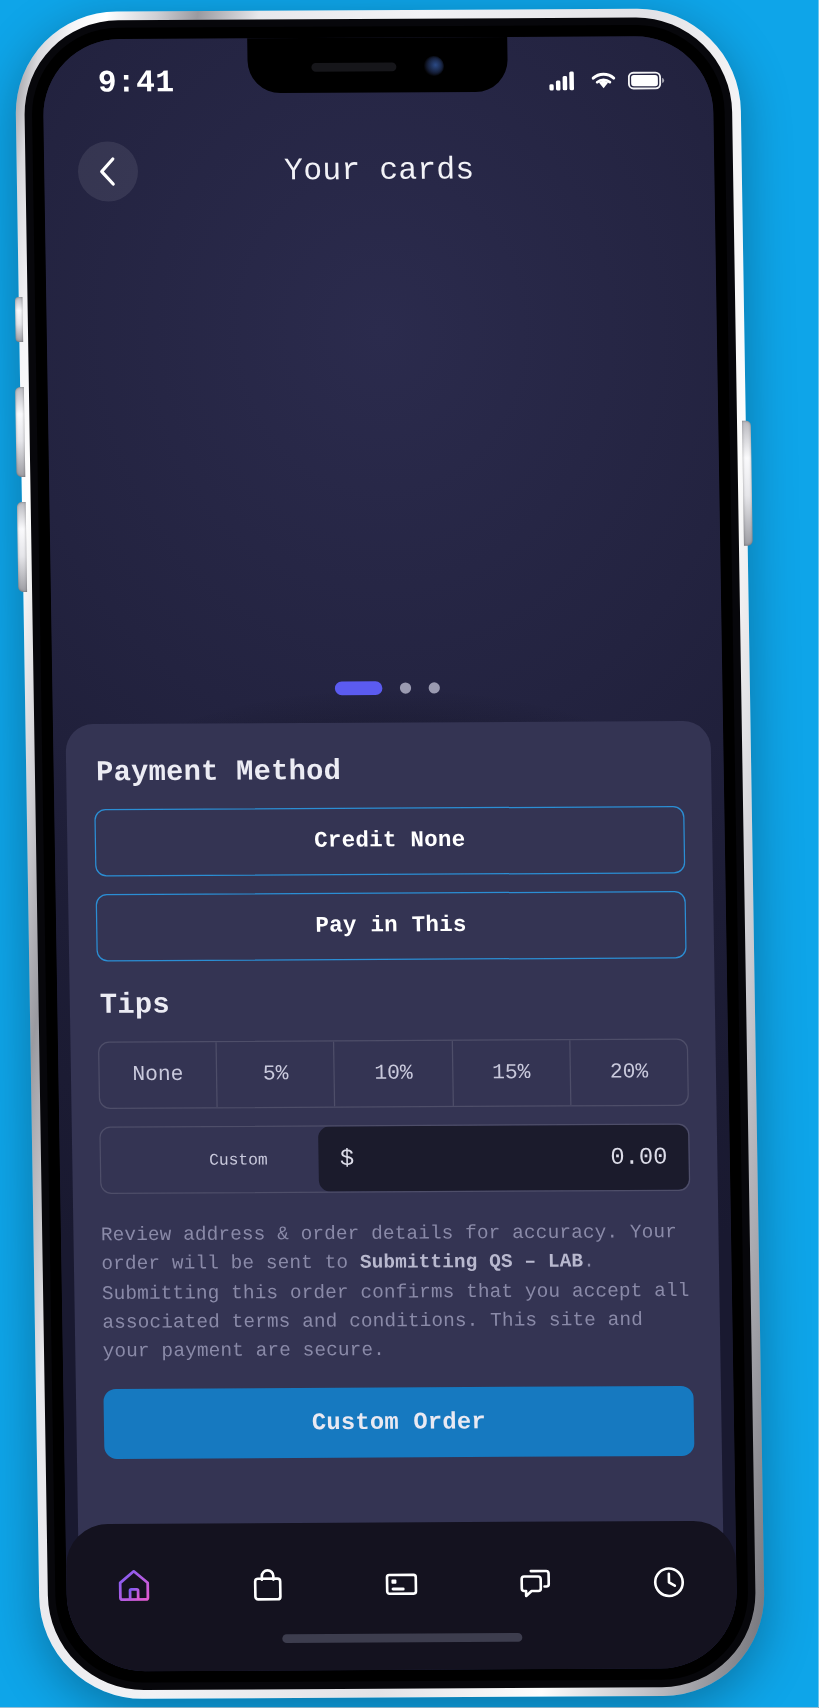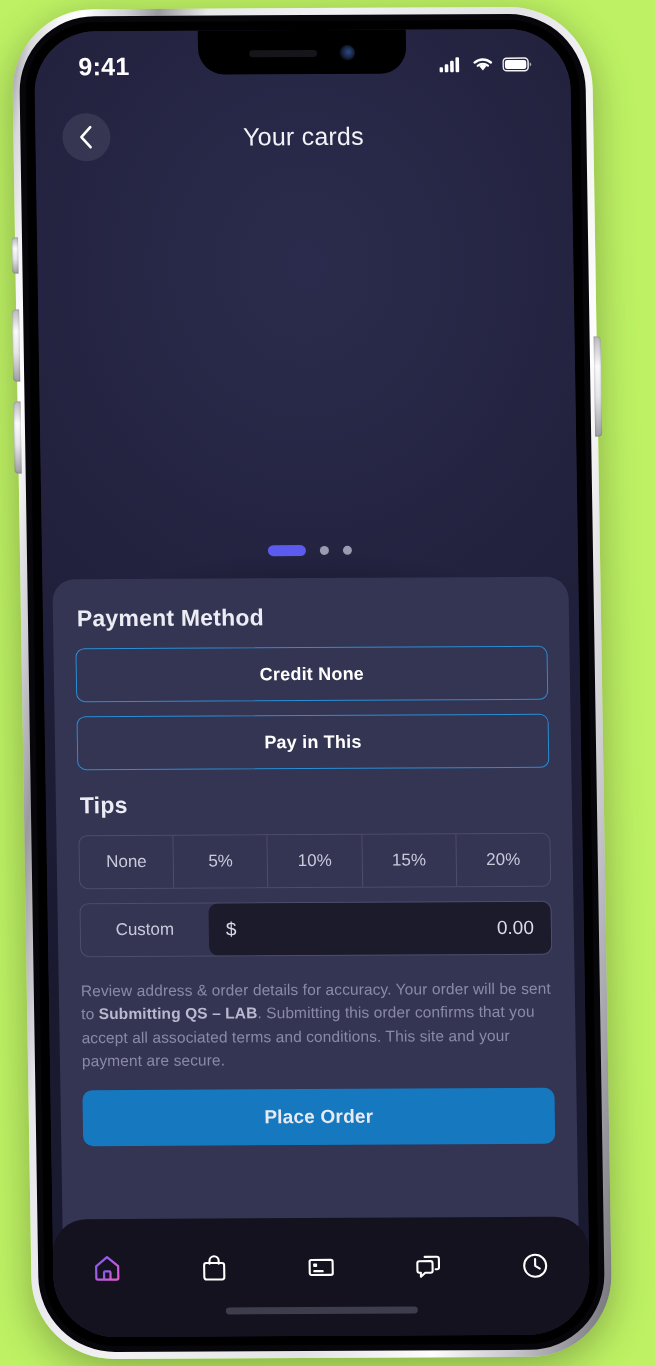--- a/index.html
+++ b/index.html
@@ -12,21 +12,22 @@
     height: 1366px;
     position: relative;
     overflow: hidden;
     font-family: "Liberation Sans", sans-serif;
   }
 
   
   #stage {
     position: absolute;
     inset: 0;
-    background: #bef264;
+    background: #0ea5e9;
+    font-family: Liberation Mono, monospace;
   }
 
   
   #device {
     position: absolute;
     left: 22px;
     top: 8px;
     width: 580px;
     height: 1350px;
     transform: rotate(-0.9deg) skewY(0.6deg);
@@ -314,21 +315,22 @@
     border: 1px solid rgba(255,255,255,0.13);
     border-radius: 9px;
     overflow: hidden;
   }
   .custom-label {
     width: 128px;
     display: flex;
     align-items: center;
     justify-content: center;
     color: #c9c9dc;
-    font-size: 17px;
+    font-size: 13px;
+    margin-left: 46px;
   }
   .custom-input {
     flex: 1;
     background: #1b1b2c;
     border-radius: 9px;
     display: flex;
     align-items: center;
     justify-content: space-between;
     padding: 0 17px;
     color: #dcdce8;
@@ -485,21 +487,21 @@
             <span>$</span>
             <span>0.00</span>
           </div>
         </div>
 
         <div class="disclaimer">
           <span>Review address &amp; order details for accuracy. Your order will be sent to </span><b>Submitting QS – LAB</b><span>. Submitting this order confirms that you accept all associated terms and conditions. This site and your payment are secure.</span>
         </div>
 
         <div class="place-order">
-          <span>Place Order</span>
+          <span>Custom Order</span>
         </div>
       </div>
 
       <div class="bottom-nav">
 
         <div class="nav-item">
           <svg width="32" height="32" viewBox="0 0 32 32">
             <defs>
               <linearGradient id="homeGrad" x1="0" y1="0" x2="1" y2="1">
                 <stop offset="0%" stop-color="#7B5CF5"></stop>

